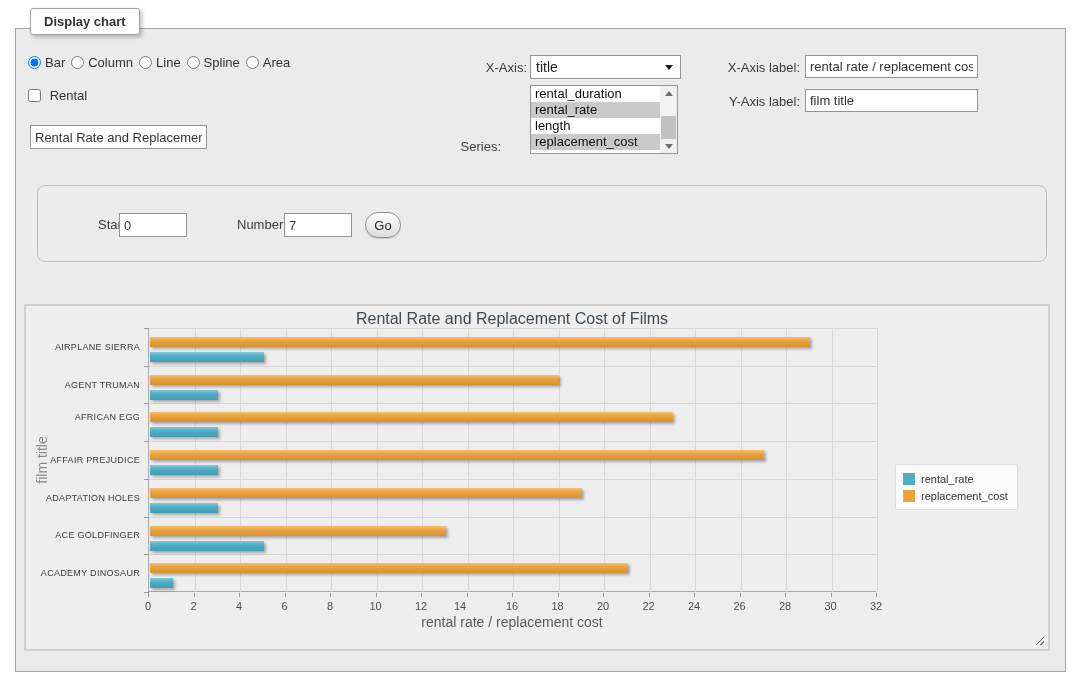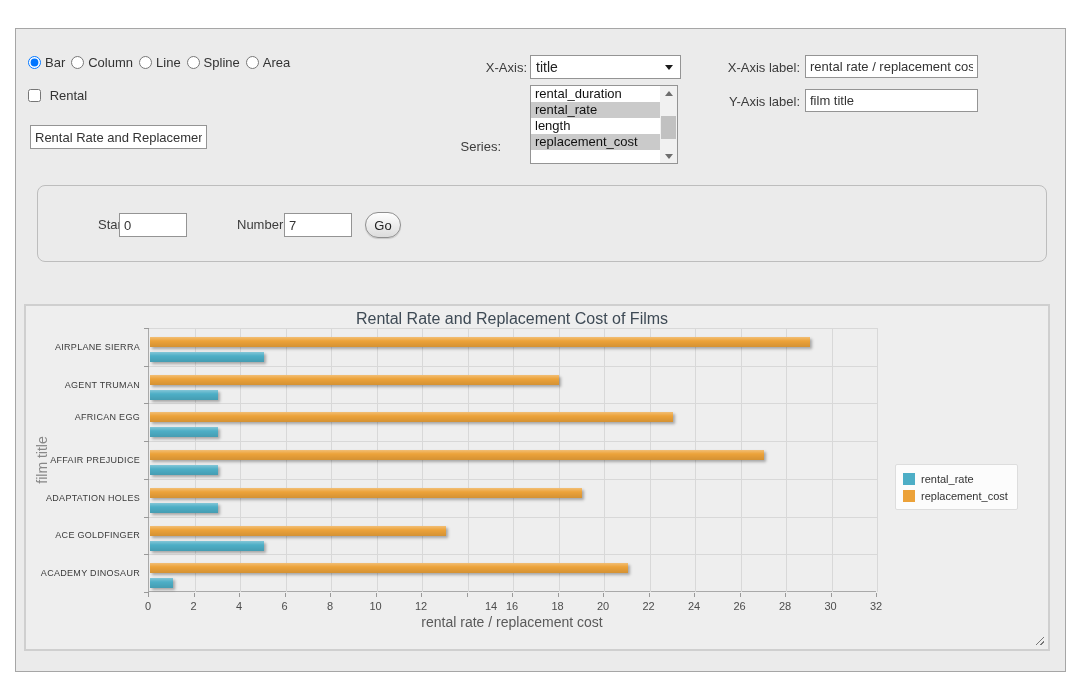--- a/index.html
+++ b/index.html
@@ -38,21 +38,21 @@
 
   
   .select { position:absolute; left:514px; top:26px; width:151px; height:24px;
             background:#fff; border:1px solid #949494; font-size:14px; color:#222;
             line-height:22px; padding-left:5px; cursor:default; }
   .sel-arrow { position:absolute; right:7px; top:9px; width:0; height:0;
                border-left:4px solid transparent; border-right:4px solid transparent;
                border-top:5px solid #1a1a1a; }
 
   
-  .listbox { position:absolute; left:514px; top:56px; width:148px; height:79px;
+  .listbox { position:absolute; left:514px; top:56px; width:148px; height:69px;
              background:#fff; border:1px solid #949494; overflow:hidden; }
   .opts { position:absolute; left:0; top:0; right:17px; bottom:0; }
   .opt  { height:16px; line-height:16px; font-size:13px; color:#111;
           padding:0 4px; white-space:nowrap; cursor:default; }
   .opt.sel { background:#cacaca; }
   .sbar { position:absolute; right:0; top:0; width:17px; bottom:0; background:#f1f1f1; }
   .sbtn { position:absolute; left:0; width:17px; height:14px; background:#f1f1f1;
           display:flex; align-items:center; justify-content:center; }
   .sbtn.up { top:0; } .sbtn.down { bottom:0; }
   .tri-up   { width:0;height:0;border-left:4px solid transparent;border-right:4px solid transparent;border-bottom:5px solid #6e6e6e; }
@@ -99,20 +99,21 @@
   .legend-text { font-size:11px; color:#333; white-space:nowrap; }
   .resize { position:absolute; right:4px; bottom:4px; width:11px; height:11px; cursor:se-resize;
             background:repeating-linear-gradient(-45deg, transparent 0 2px, #777 2px 3px);
             clip-path:polygon(100% 0, 100% 100%, 0 100%); }
 </style>
 </head>
 <body>
 
 <div class="page">
   <div class="fieldset">
+    <div class="legend-tab">Display chart</div>
 
     <div class="radio-group" id="radioGroup"><label class="radio-item"><input type="radio" name="ctype" checked="" style=""><span>Bar</span></label><label class="radio-item"><input type="radio" name="ctype" style=""><span>Column</span></label><label class="radio-item"><input type="radio" name="ctype" style=""><span>Line</span></label><label class="radio-item"><input type="radio" name="ctype" style=""><span>Spline</span></label><label class="radio-item"><input type="radio" name="ctype" style=""><span>Area</span></label></div>
 
     <label class="stacked">
       <input type="checkbox" style="">
       <span>Rental</span>
     </label>
 
     <input type="text" class="title-input" value="Rental Rate and Replacement Cost of Films" style="">
 
@@ -217,21 +218,21 @@
         <div class="xtick-label" style="left: 198px; top: 294px;">4</div>
         <div class="xtick" style="left: 258.5px; top: 287px;"></div>
         <div class="xtick-label" style="left: 243.5px; top: 294px;">6</div>
         <div class="xtick" style="left: 304px; top: 287px;"></div>
         <div class="xtick-label" style="left: 289px; top: 294px;">8</div>
         <div class="xtick" style="left: 349.5px; top: 287px;"></div>
         <div class="xtick-label" style="left: 334.5px; top: 294px;">10</div>
         <div class="xtick" style="left: 395px; top: 287px;"></div>
         <div class="xtick-label" style="left: 380px; top: 294px;">12</div>
         <div class="xtick" style="left: 440.5px; top: 287px;"></div>
-        <div class="xtick-label" style="left: 450px; top: 294px;">14</div>
+        <div class="xtick-label" style="left: 419px; top: 294px;">14</div>
         <div class="xtick" style="left: 486px; top: 287px;"></div>
         <div class="xtick-label" style="left: 471px; top: 294px;">16</div>
         <div class="xtick" style="left: 531.5px; top: 287px;"></div>
         <div class="xtick-label" style="left: 516.5px; top: 294px;">18</div>
         <div class="xtick" style="left: 577px; top: 287px;"></div>
         <div class="xtick-label" style="left: 562px; top: 294px;">20</div>
         <div class="xtick" style="left: 622.5px; top: 287px;"></div>
         <div class="xtick-label" style="left: 607.5px; top: 294px;">22</div>
         <div class="xtick" style="left: 668px; top: 287px;"></div>
         <div class="xtick-label" style="left: 653px; top: 294px;">24</div>

